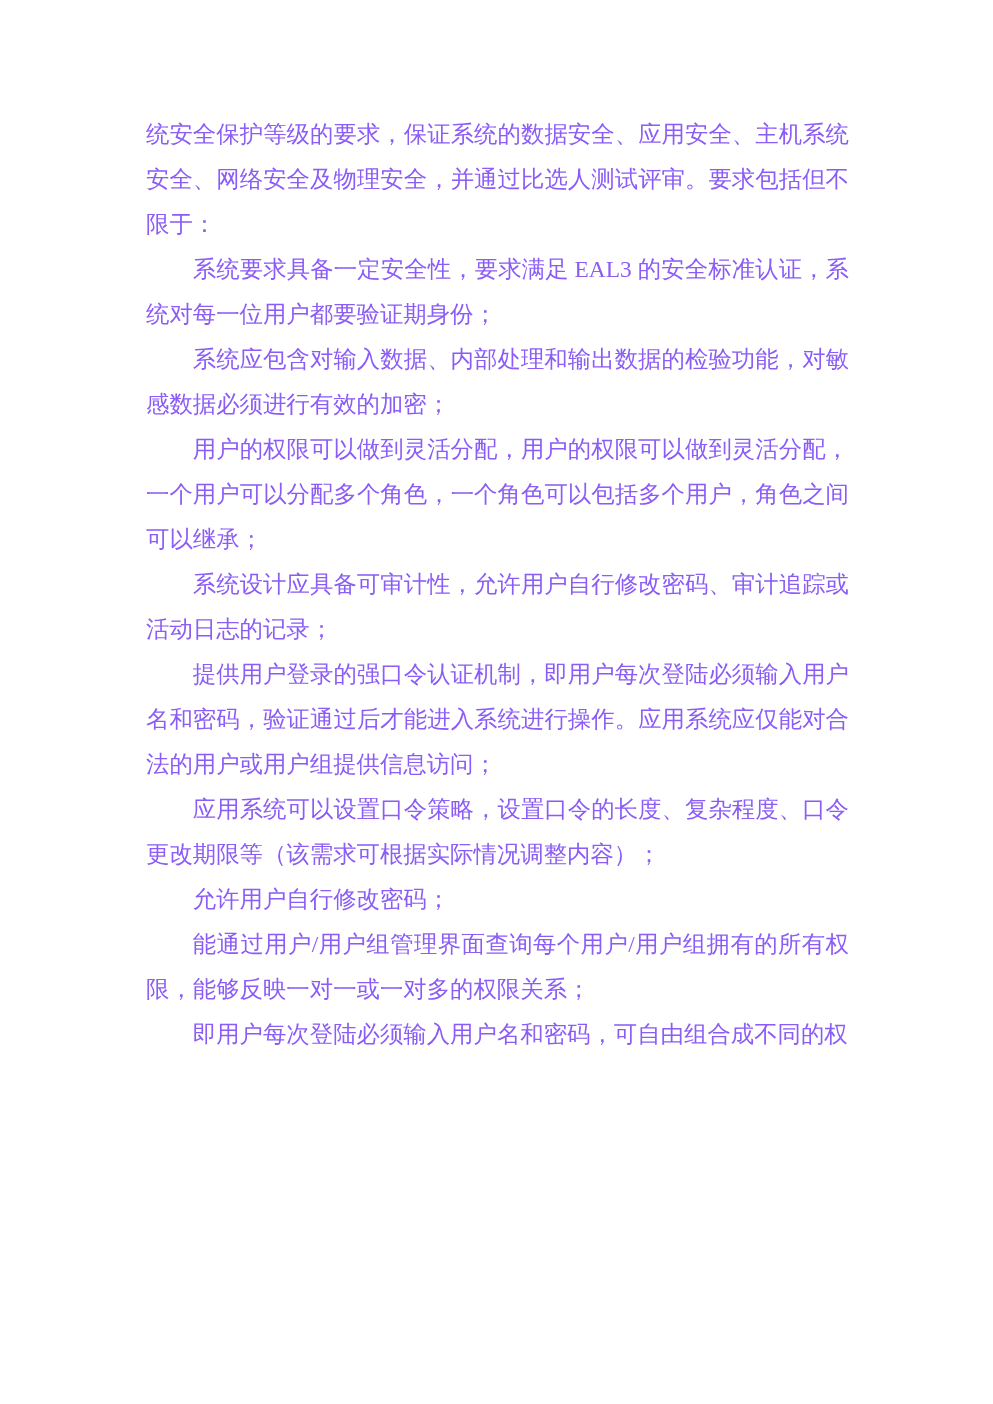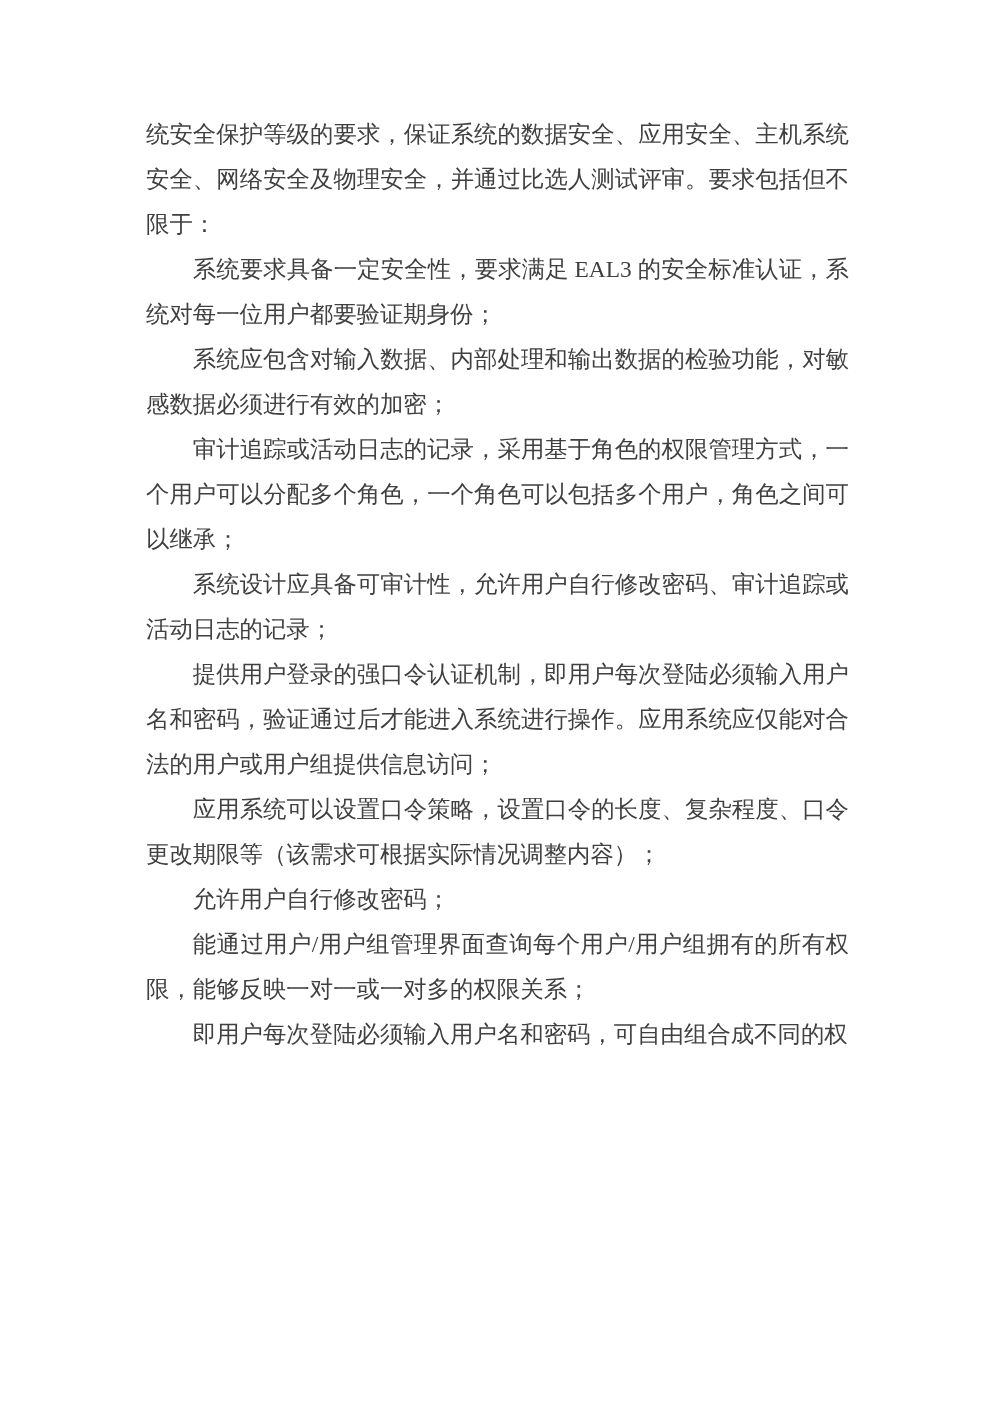--- a/index.html
+++ b/index.html
@@ -31,25 +31,25 @@
     padding: 0;
   }
   .doc-content p.indent {
     text-indent: 2em;
   }
 </style>
 </head>
 <body>
 
 <div class="page">
-  <div class="doc-content" id="doc-content" style="color: #404040;">
+  <div class="doc-content" id="doc-content" style="color: #8b5cf6;">
       <p>统安全保护等级的要求，保证系统的数据安全、应用安全、主机系统安全、网络安全及物理安全，并通过比选人测试评审。要求包括但不限于：</p>
       <p class="indent">系统要求具备一定安全性，要求满足 EAL3 的安全标准认证，系统对每一位用户都要验证期身份；</p>
       <p class="indent">系统应包含对输入数据、内部处理和输出数据的检验功能，对敏感数据必须进行有效的加密；</p>
-      <p class="indent">审计追踪或活动日志的记录，采用基于角色的权限管理方式，一个用户可以分配多个角色，一个角色可以包括多个用户，角色之间可以继承；</p>
+      <p class="indent">用户的权限可以做到灵活分配，用户的权限可以做到灵活分配，一个用户可以分配多个角色，一个角色可以包括多个用户，角色之间可以继承；</p>
       <p class="indent">系统设计应具备可审计性，允许用户自行修改密码、审计追踪或活动日志的记录；</p>
       <p class="indent">提供用户登录的强口令认证机制，即用户每次登陆必须输入用户名和密码，验证通过后才能进入系统进行操作。应用系统应仅能对合法的用户或用户组提供信息访问；</p>
       <p class="indent">应用系统可以设置口令策略，设置口令的长度、复杂程度、口令更改期限等（该需求可根据实际情况调整内容）；</p>
       <p class="indent">允许用户自行修改密码；</p>
       <p class="indent">能通过用户/用户组管理界面查询每个用户/用户组拥有的所有权限，能够反映一对一或一对多的权限关系；</p>
       <p class="indent">即用户每次登陆必须输入用户名和密码，可自由组合成不同的权</p>
     </div>
 </div>
 
 </body></html>

